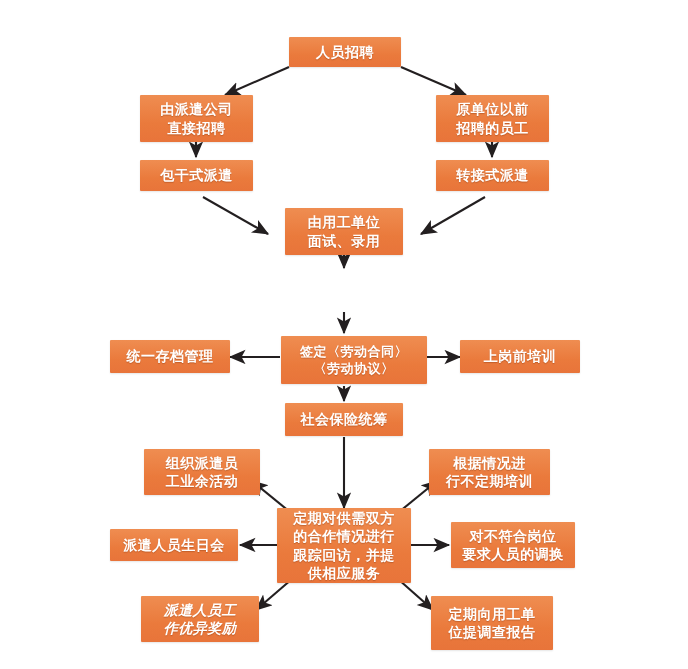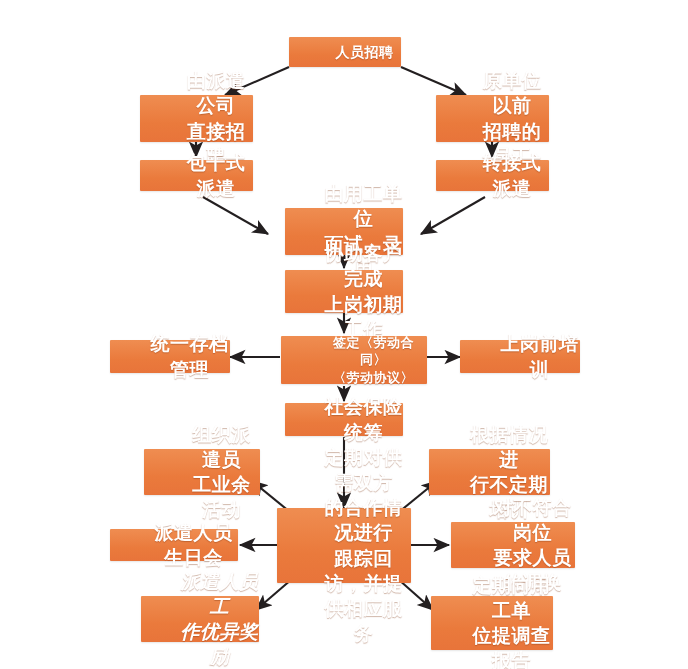--- a/index.html
+++ b/index.html
@@ -35,30 +35,29 @@
     align-items: center;
     justify-content: flex-end;
     text-align: center;
     line-height: 1.32;
     letter-spacing: 0.5px;
     border-radius: 1px;
     z-index: 3;
     box-shadow: 0 1px 2px rgba(0,0,0,0.10);
     background-image: linear-gradient(180deg, #ef8c4f 0%, #ea7739 55%, #e8enum 100%);
     background-image: linear-gradient(180deg, #ef8d51 0%, #ea7a3c 60%, #e8743a 100%);
-    padding-left: 39px;
   }
   .node span {
     display: block;
     width: 100%;
     white-space: pre-line;
     text-shadow: 0 1px 1px rgba(120,45,10,0.35);
   }
   .fs14 { font-size: 14px; }
-  .fs13 { font-size: 19px; }
+  .fs13 { font-size: 14px; }
   .fs12 { font-size: 13px; }
 </style>
 </head>
 <body>
 
 <div id="flowchart-root">
 
   <svg id="arrow-layer" viewBox="0 0 688 669" width="688" height="669" xmlns="http://www.w3.org/2000/svg">
     <defs>
       <marker id="ah" markerWidth="9" markerHeight="9" refX="7.4" refY="3.4" orient="auto" markerUnits="strokeWidth">
@@ -125,24 +124,20 @@
 
   <div class="node fs13" style="left:436px; top:160px; width:113px; height:31px;">
     <span>转接式派遣</span>
   </div>
 
   <div class="node fs13" style="left:285px; top:208px; width:118px; height:47px;">
     <span>由用工单位
 面试、录用</span>
   </div>
 
-  <div class="node fs13" style="left:285px; top:270px; width:118px; height:43px;">
-    <span>协助客户完成
-上岗初期工作</span>
-  </div>
 
   <div class="node fs13" style="left:110px; top:340px; width:120px; height:33px;">
     <span>统一存档管理</span>
   </div>
 
   <div class="node fs12" style="left:281px; top:336px; width:146px; height:48px;">
     <span>签定〈劳动合同〉
 〈劳动协议〉</span>
   </div>
 

